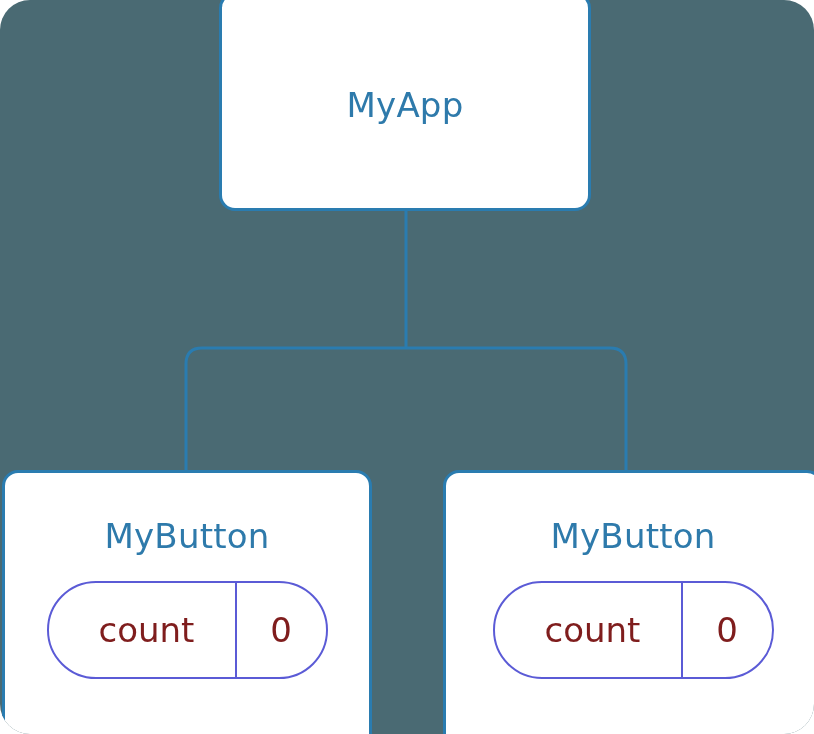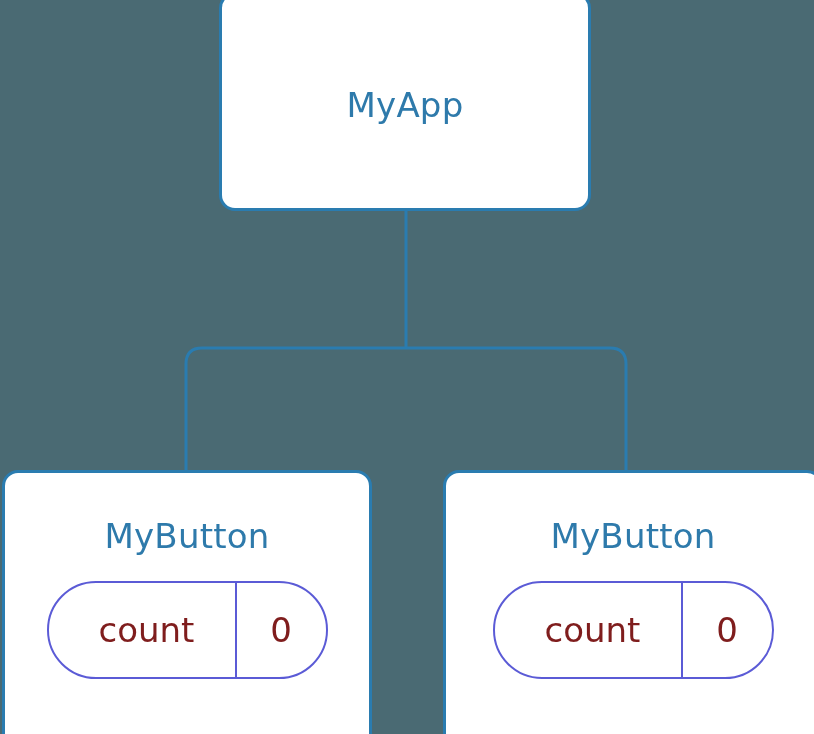--- a/index.html
+++ b/index.html
@@ -12,20 +12,21 @@
     height: 734px;
     overflow: hidden;
     font-family: "DejaVu Sans", "Liberation Sans", sans-serif;
   }
   #stage {
     position: relative;
     width: 814px;
     height: 734px;
     background: #4a6a73;
     overflow: hidden;
+    border-radius: 30px;
   }
   
   #connectors {
     position: absolute;
     left: 0;
     top: 0;
     width: 814px;
     height: 734px;
     z-index: 1;
   }

